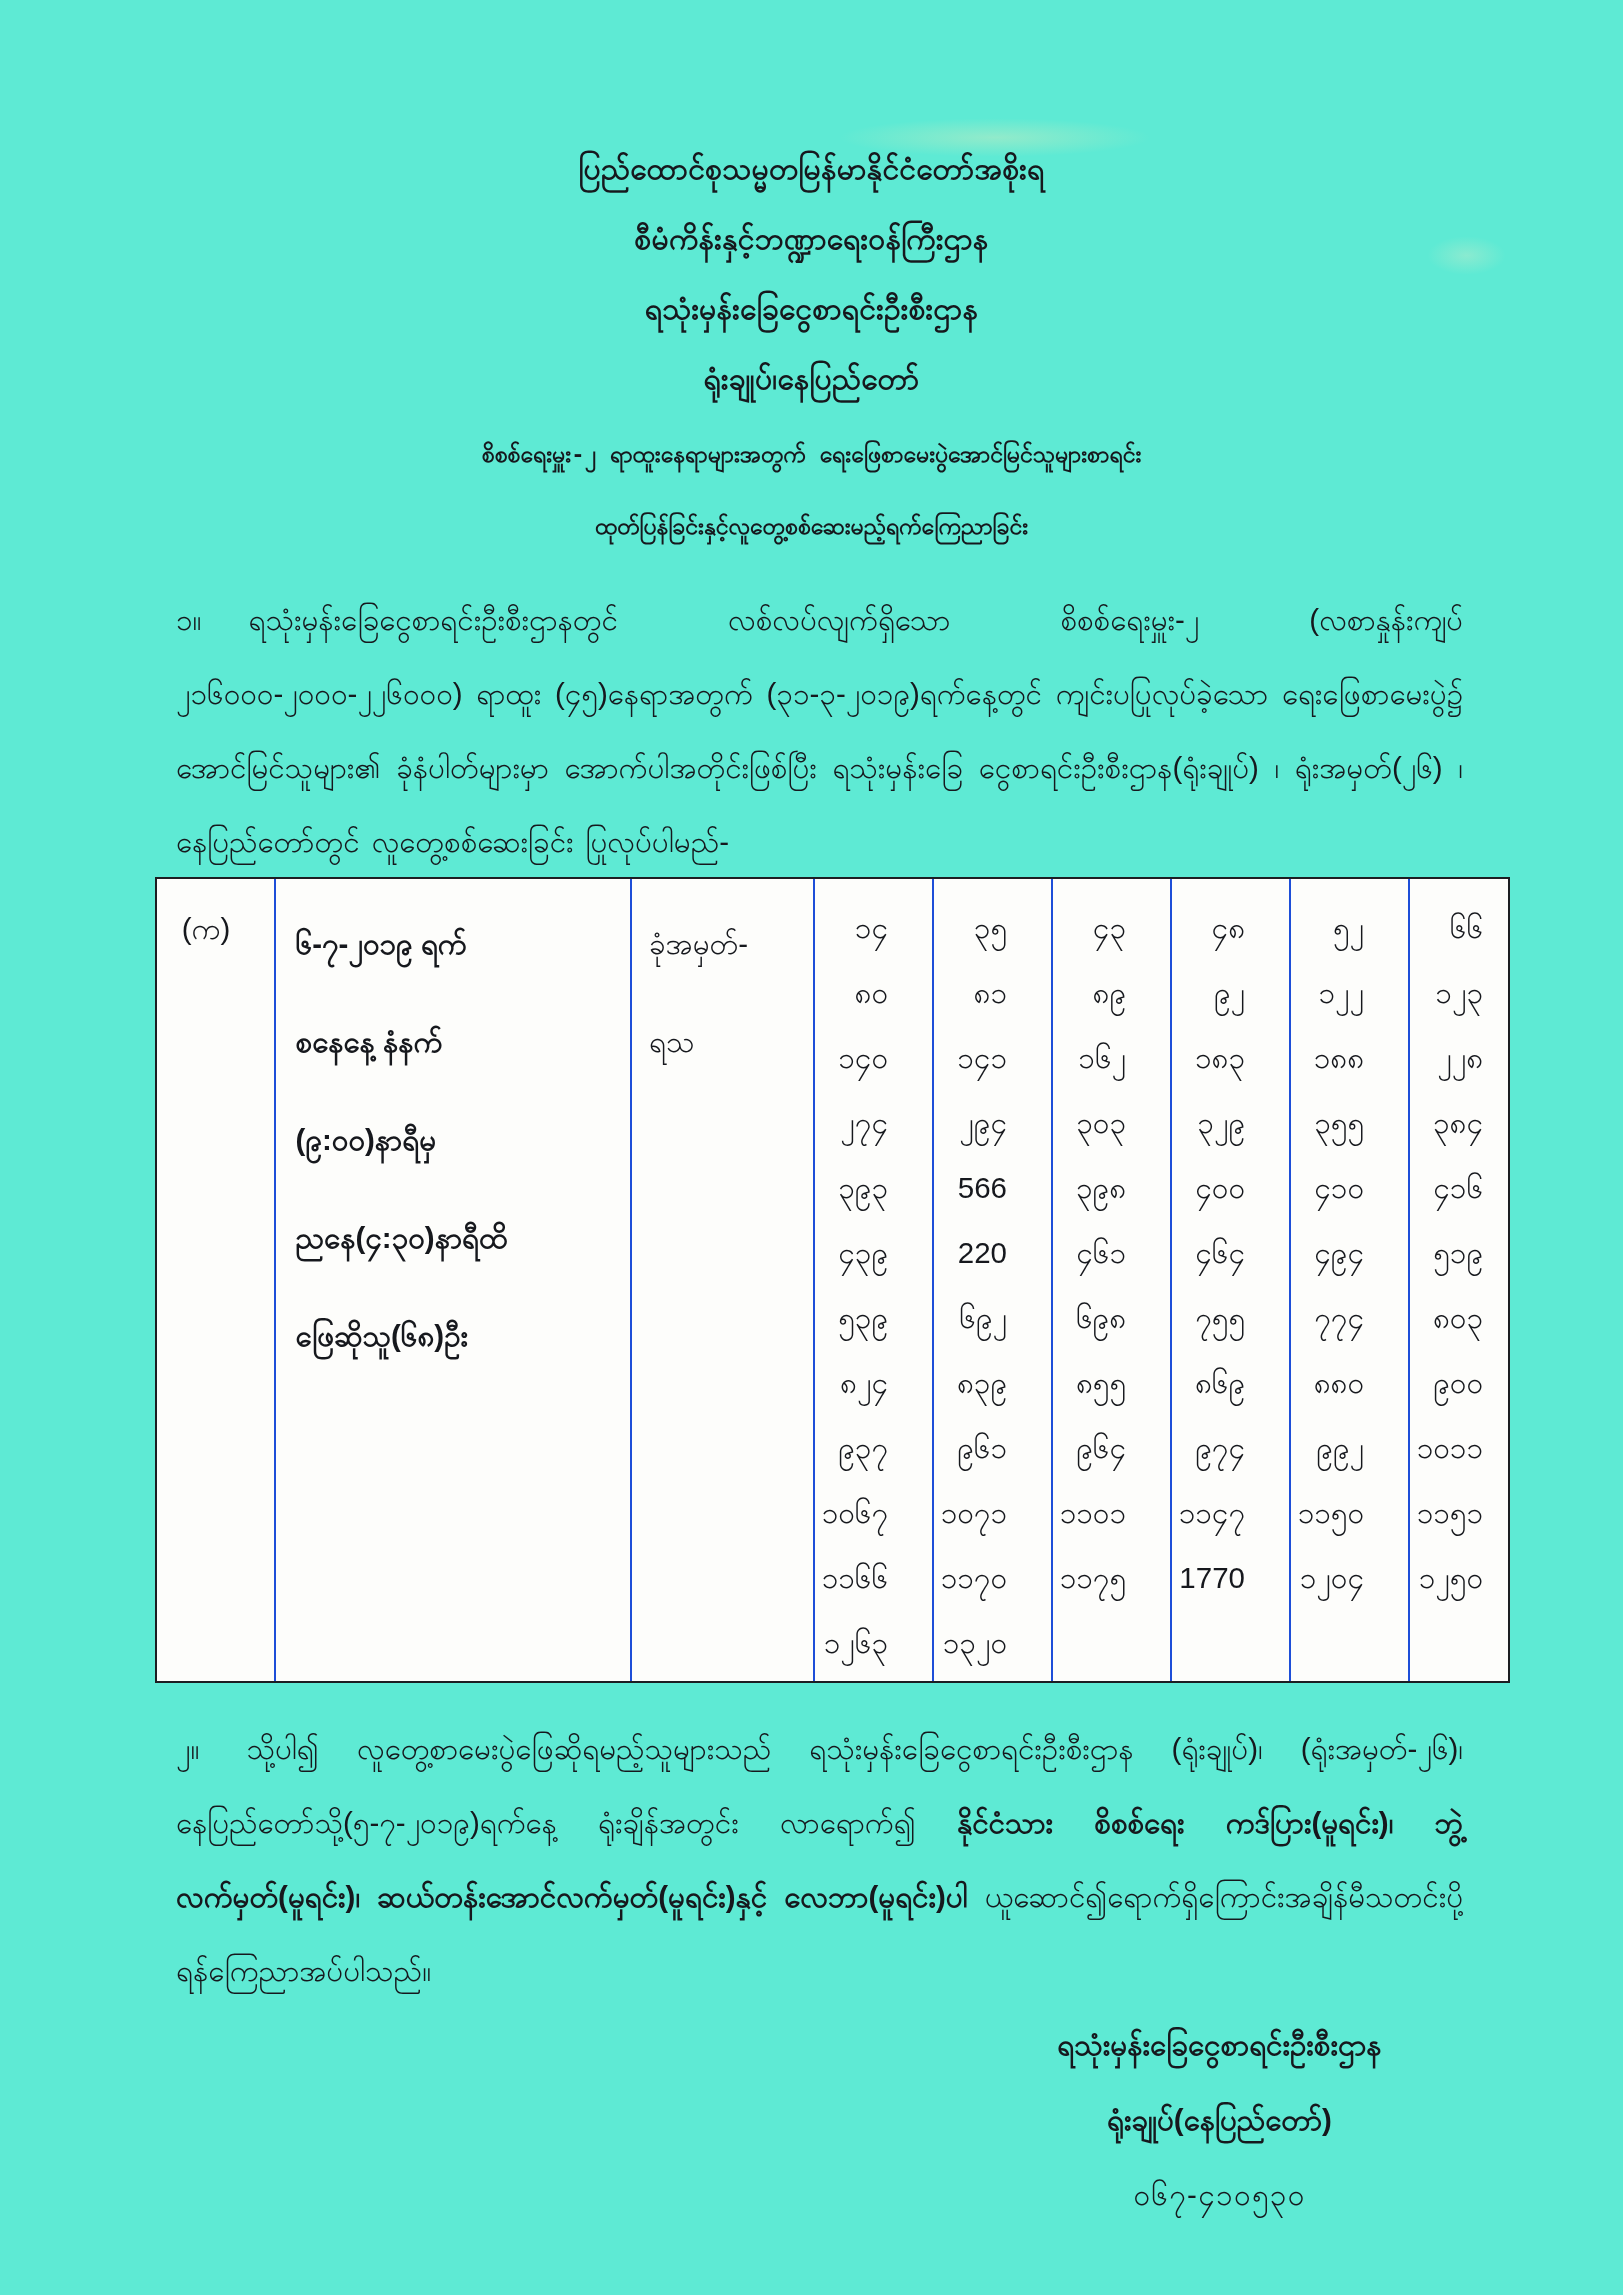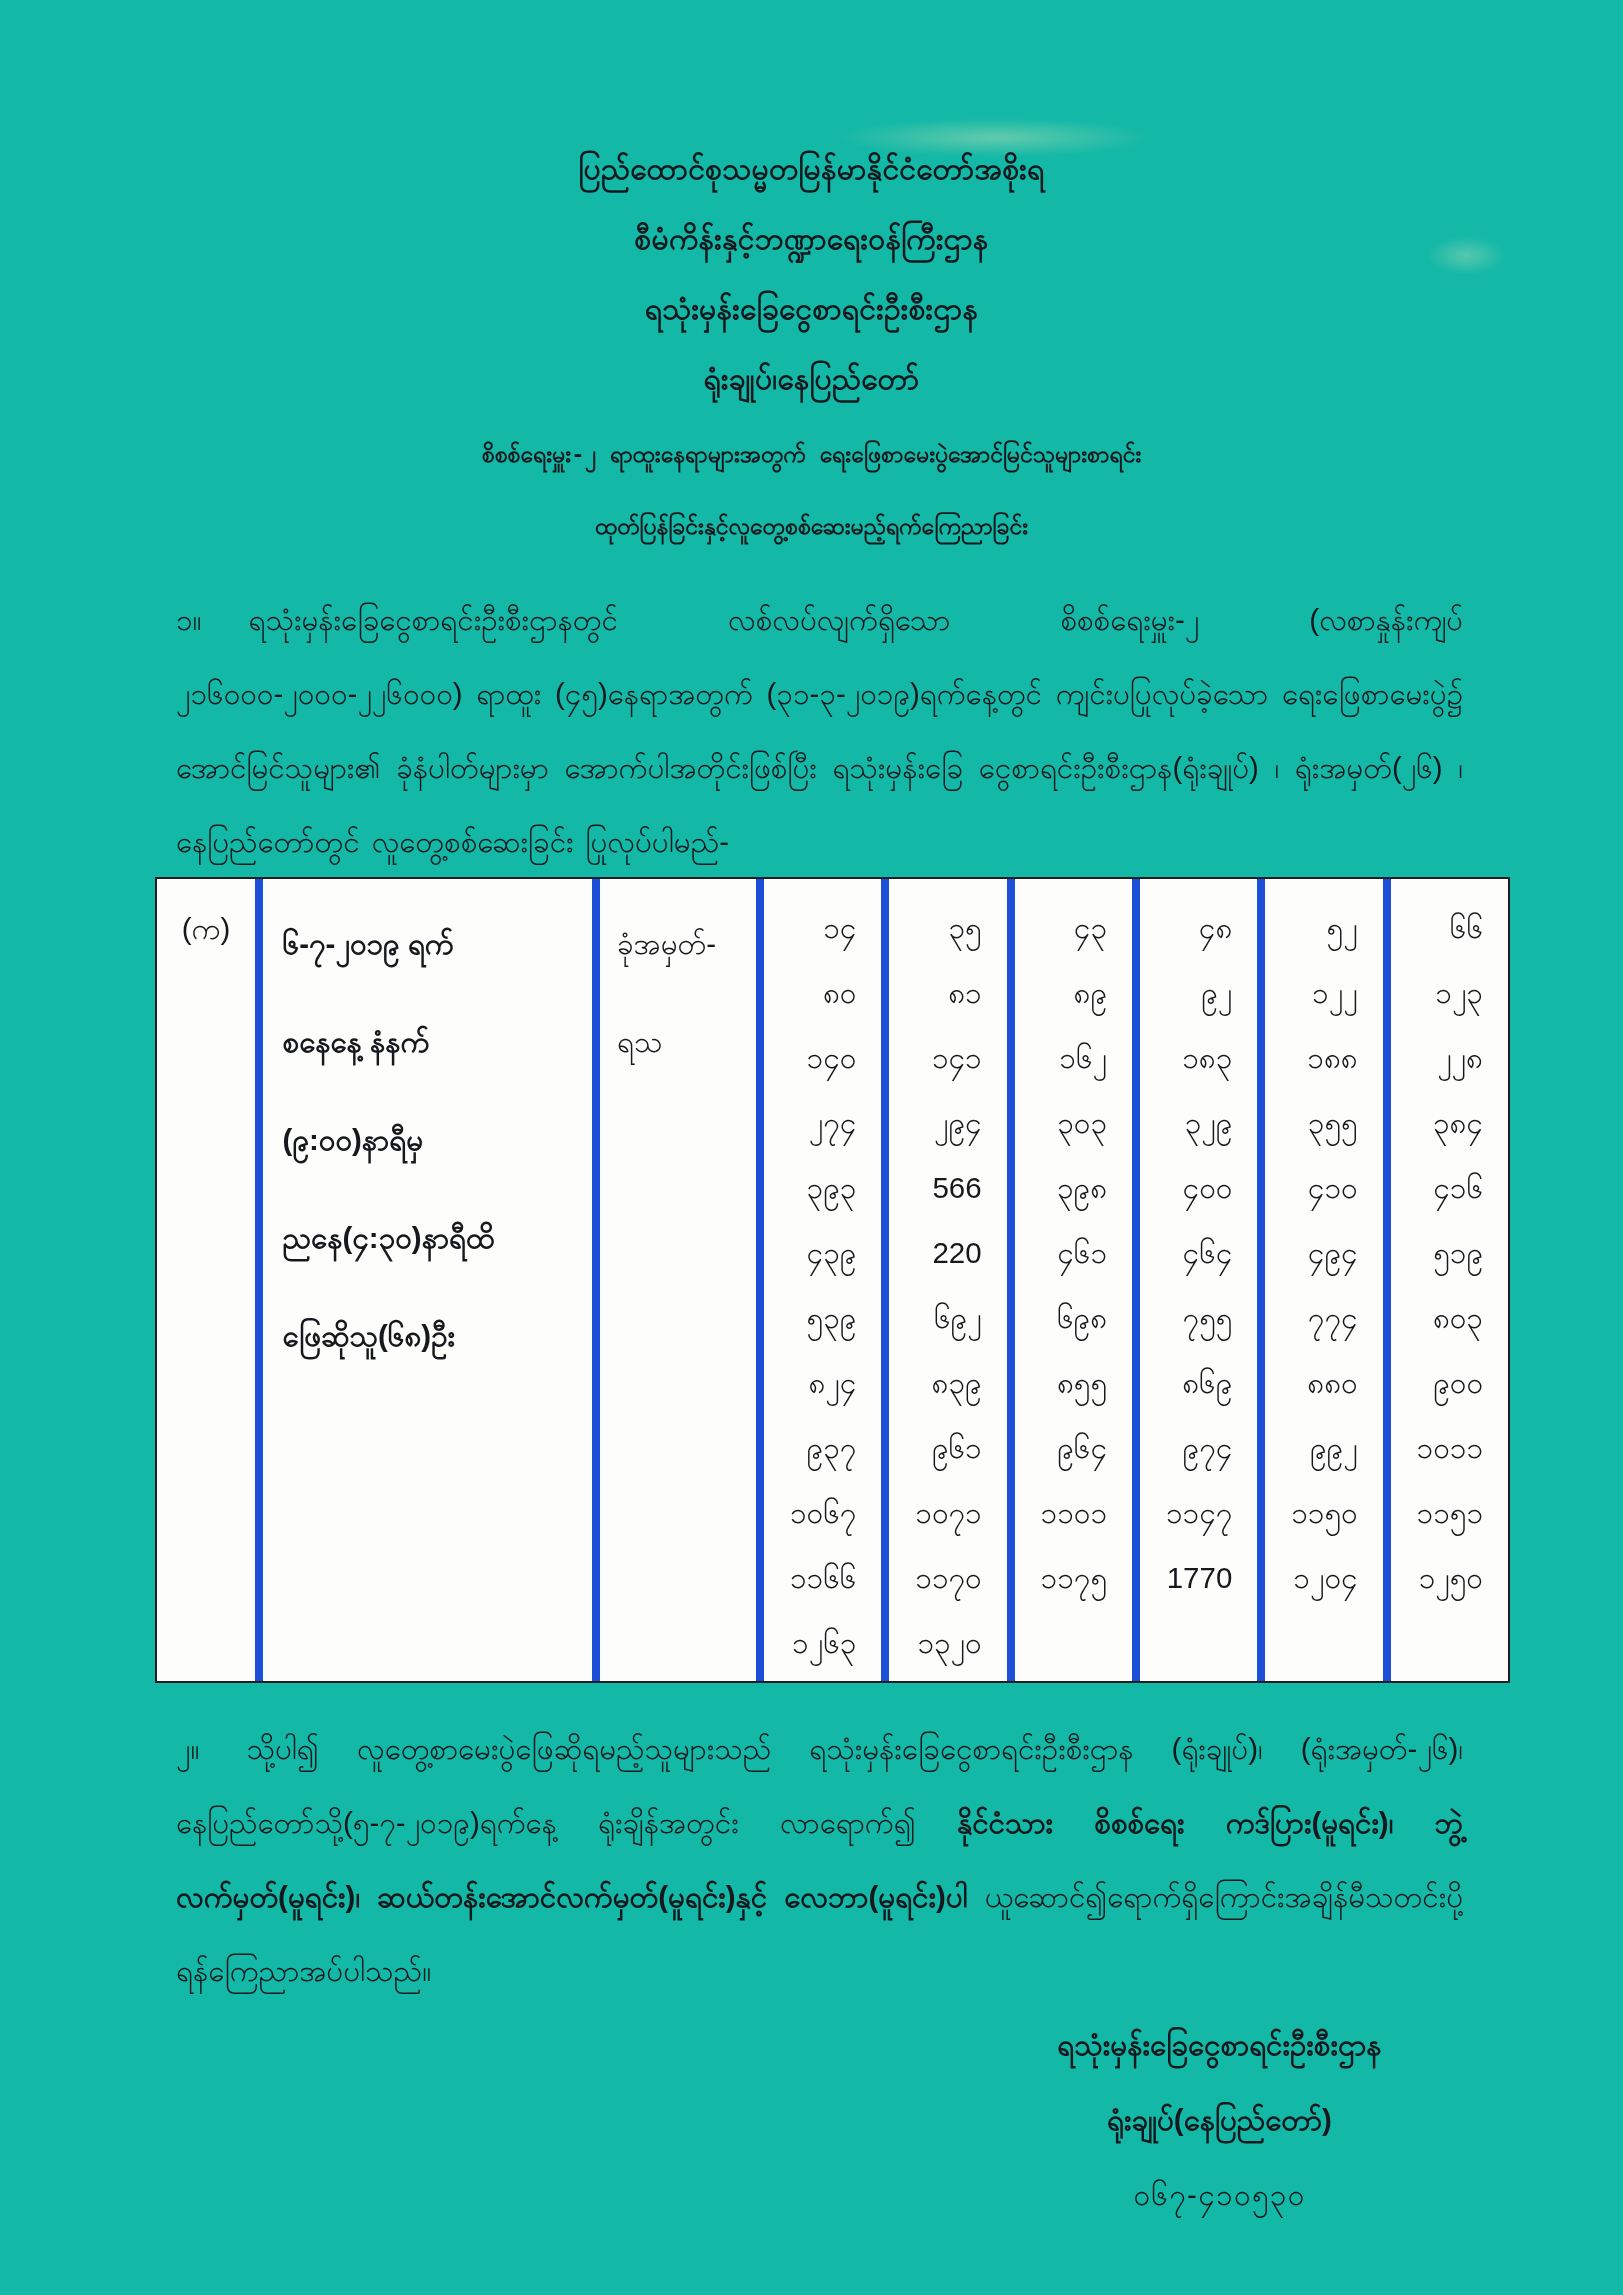--- a/index.html
+++ b/index.html
@@ -5,21 +5,21 @@
   html, body {
     margin: 0;
     padding: 0;
     background: #e8e8e8;
   }
   .page {
     position: relative;
     width: 1623px;
     height: 2295px;
     margin: 0 auto;
-    background: #14b8a6;
+    background: #5eead4;
     color: #16181d;
     font-family: "Liberation Sans", "DejaVu Sans", sans-serif;
     overflow: hidden;
   }
   
   .smudge {
     position: absolute;
     border-radius: 50%;
     pointer-events: none;
   }
@@ -73,21 +73,21 @@
     width: 1355px; height: 806px;
     border: 2.6px solid #1c1e22;
     display: flex;
     box-sizing: border-box;
     background: #fdfdfb;
   }
   .doc-table .col {
     box-sizing: border-box;
     overflow: hidden;
   }
-  .doc-table .col + .col { border-left: 8px solid #1d4ed8; }
+  .doc-table .col + .col { border-left: 2px solid #1d4ed8; margin-left: 19px; }
 
   .col-label {
     width: 98px;
     text-align: center;
     padding-top: 17px;
     font-size: 29.5px;
     line-height: 65px;
   }
   .col-session {
     width: 337px;

